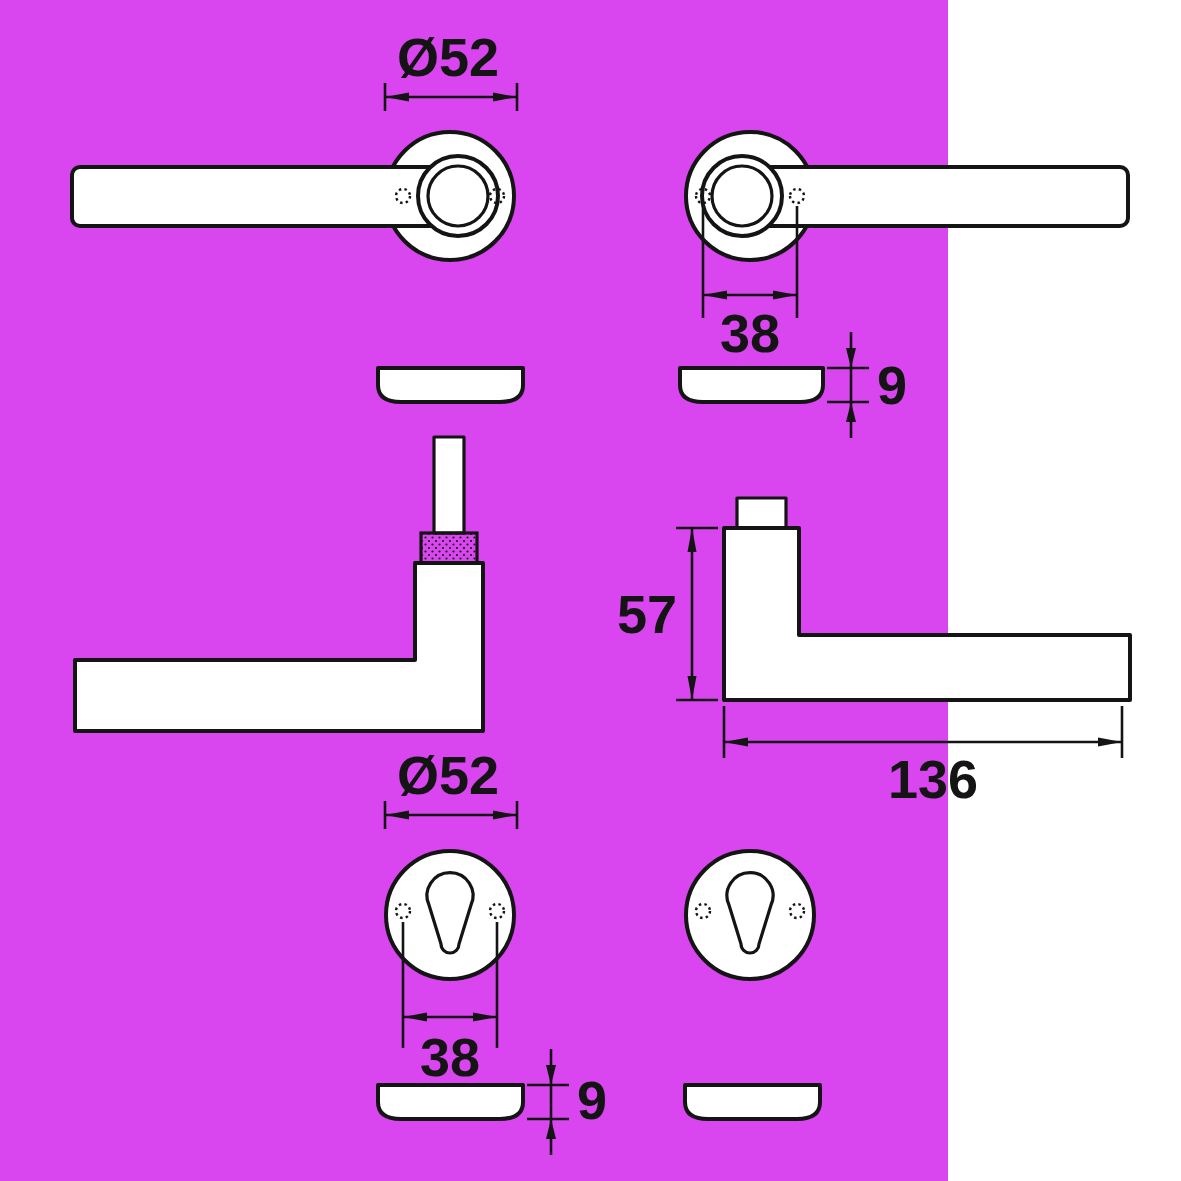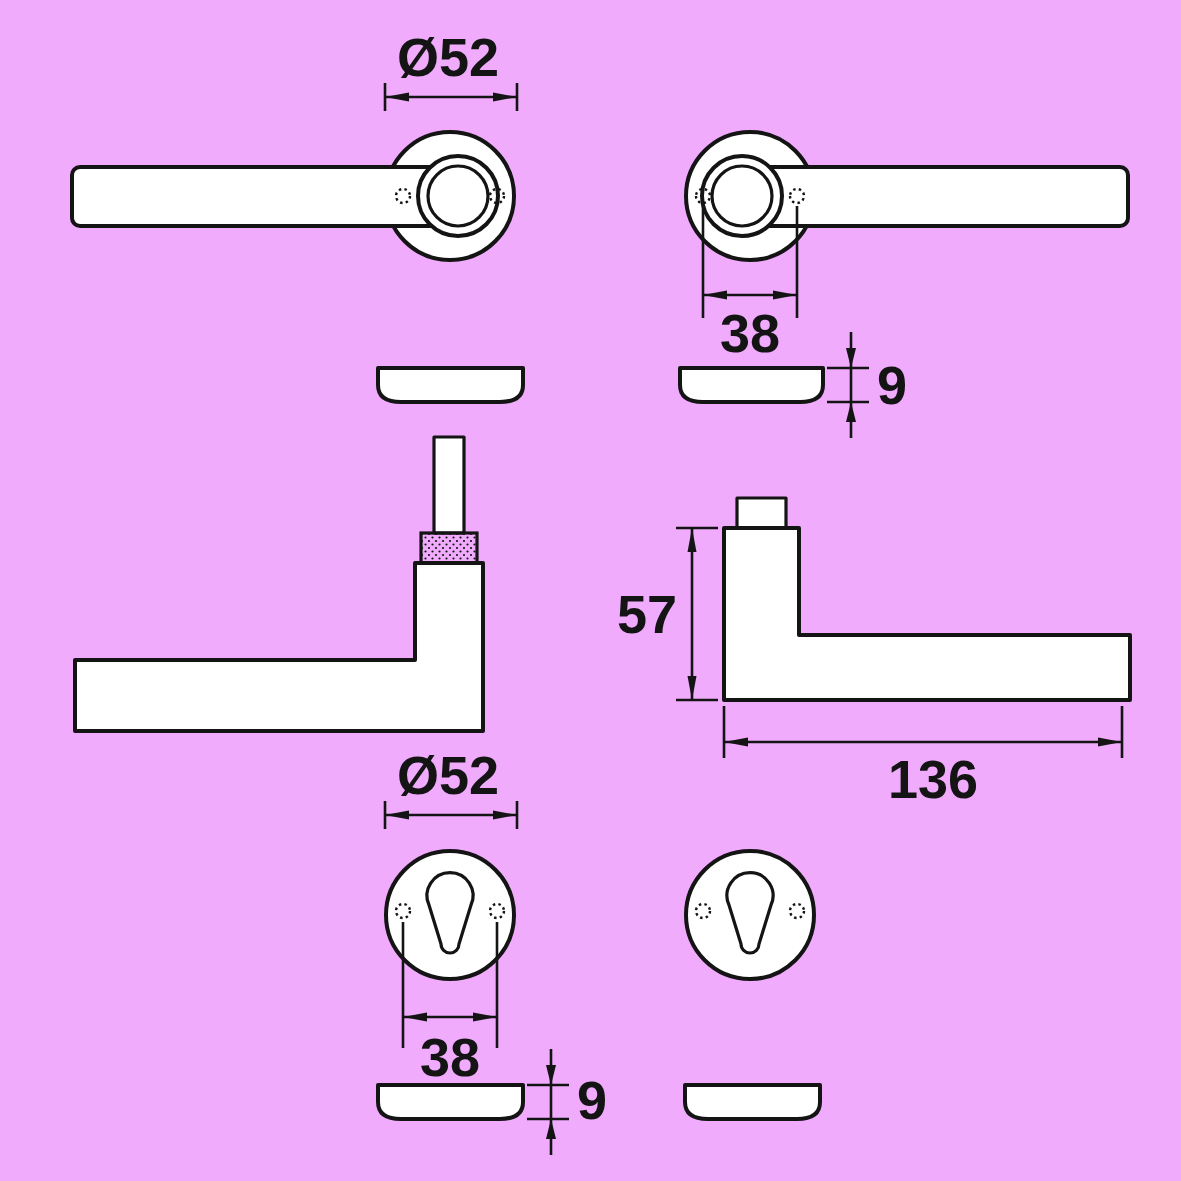--- a/index.html
+++ b/index.html
@@ -1,19 +1,19 @@
 <!DOCTYPE html>
 <html><head>
 <meta charset="utf-8">
 <style>
   html, body { margin: 0; padding: 0; background: #ffffff; }
   .canvas {
-    width: 1181px; height: 1181px;
+    width: 948px; height: 1181px;
     position: relative;
-    background: #f0abfc;
+    background: #d946ef;
     font-family: "Liberation Sans", sans-serif;
   }
   svg { display: block; }
   .outline { fill: #ffffff; stroke: #141414; stroke-width: 4; stroke-linejoin: round; }
   .thin    { stroke-width: 3.2; }
   .dim     { stroke: #141414; stroke-width: 2.6; fill: none; }
   .dimtext { font-family: "Liberation Sans", sans-serif; font-weight: bold; font-size: 54px; fill: #141414; }
   .dotted  { fill: none; stroke: #141414; stroke-width: 2.4; stroke-dasharray: 2.5 3.2; }
   .arrhead { fill: #141414; stroke: none; }
 </style>

